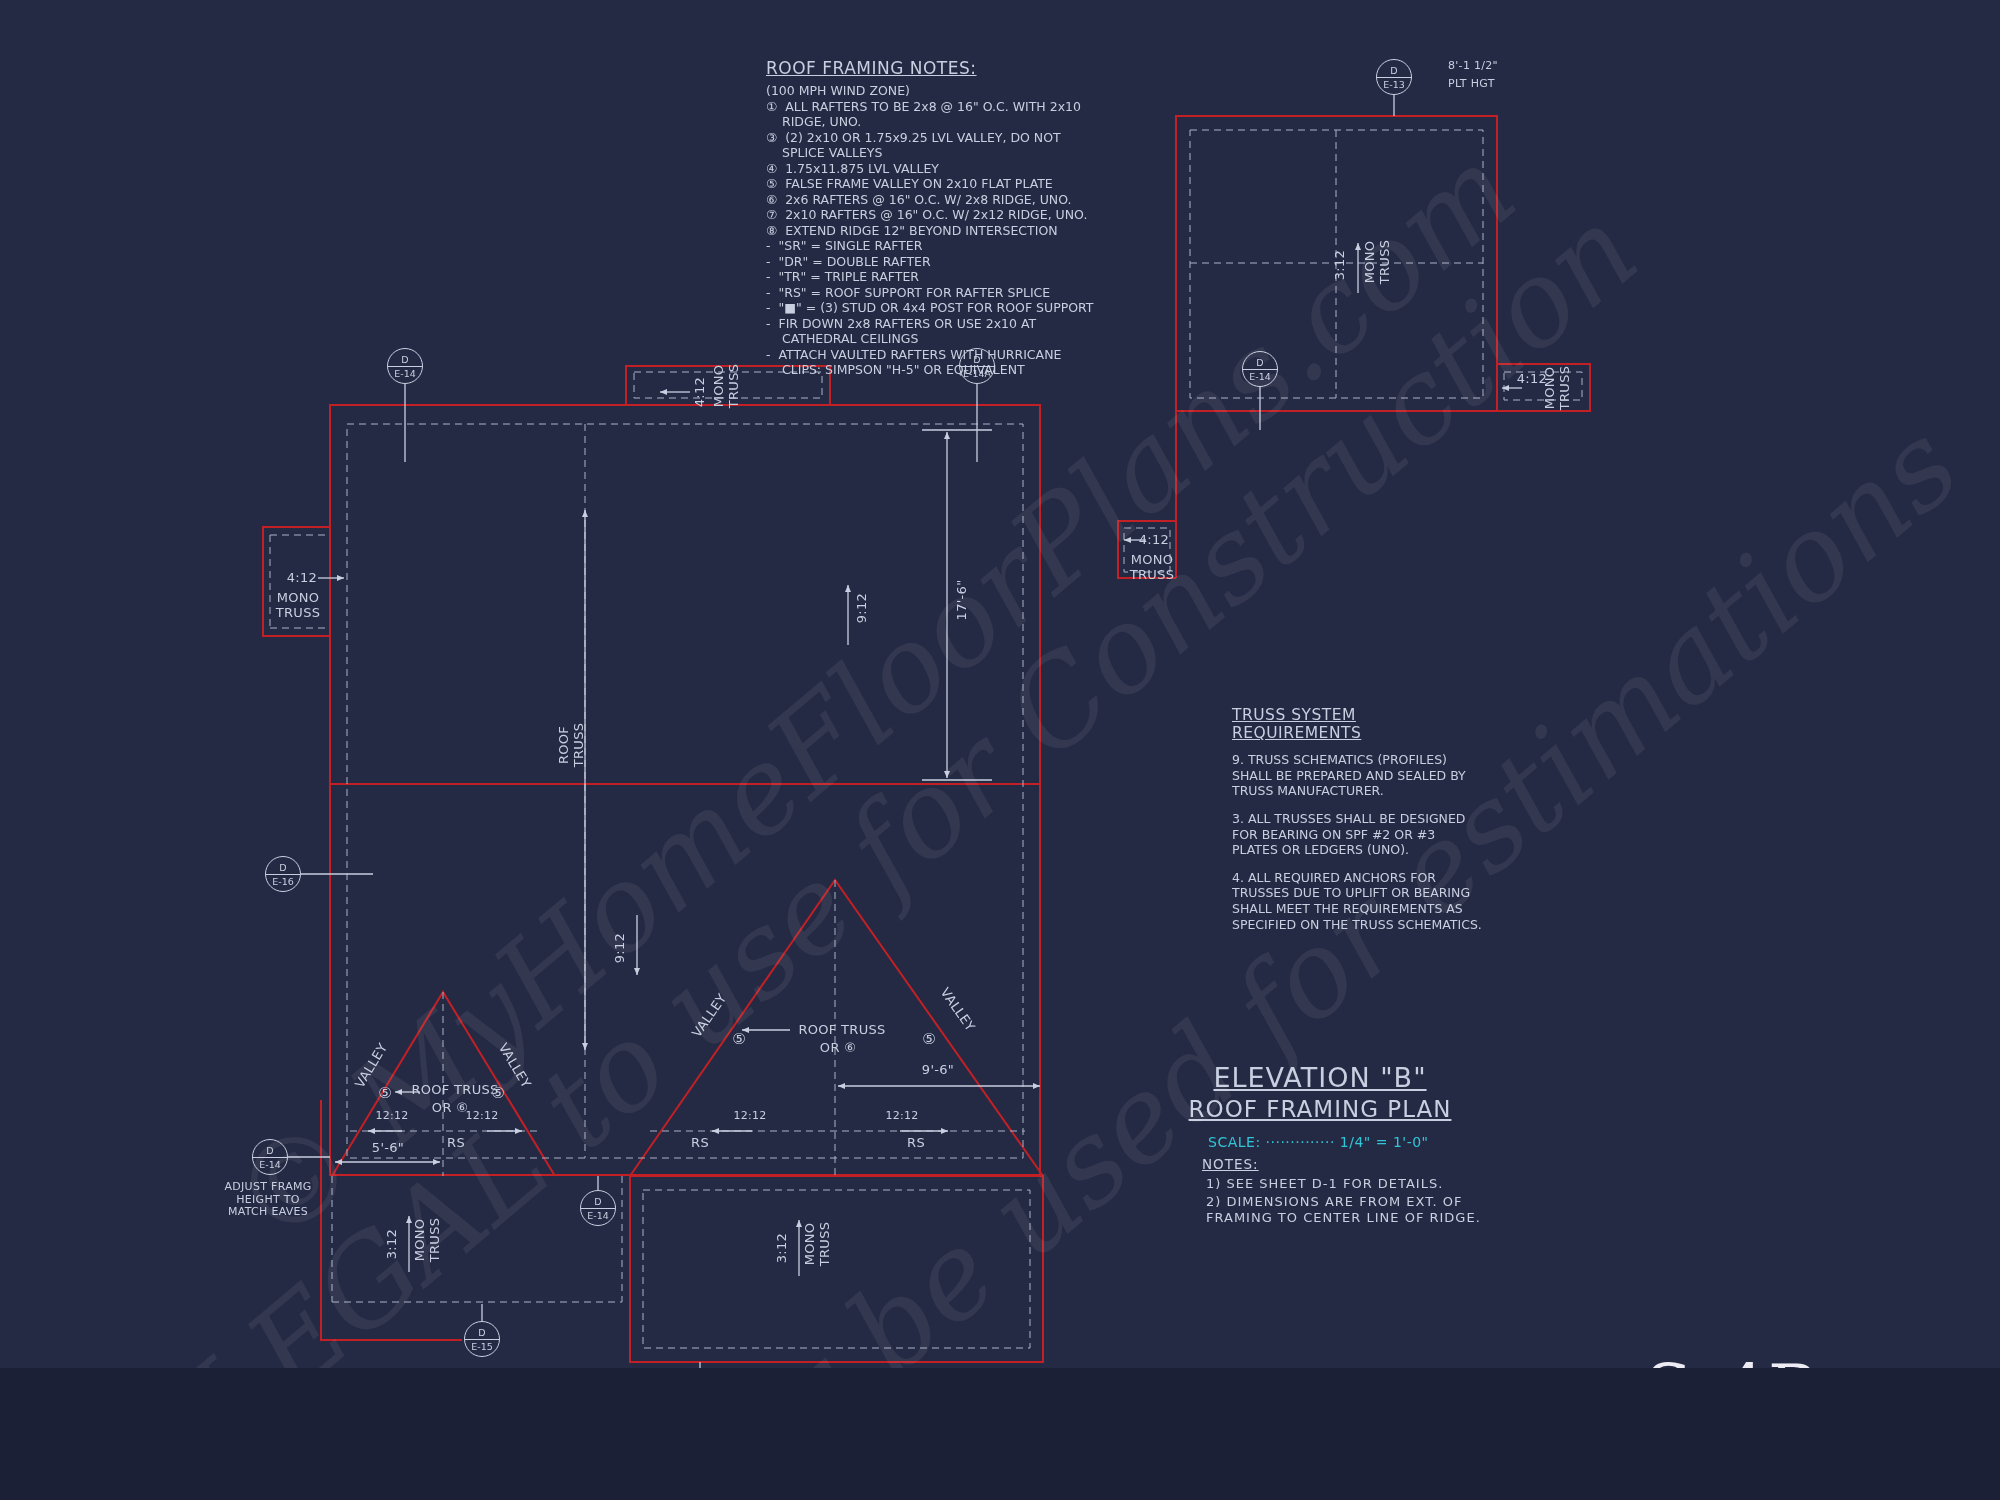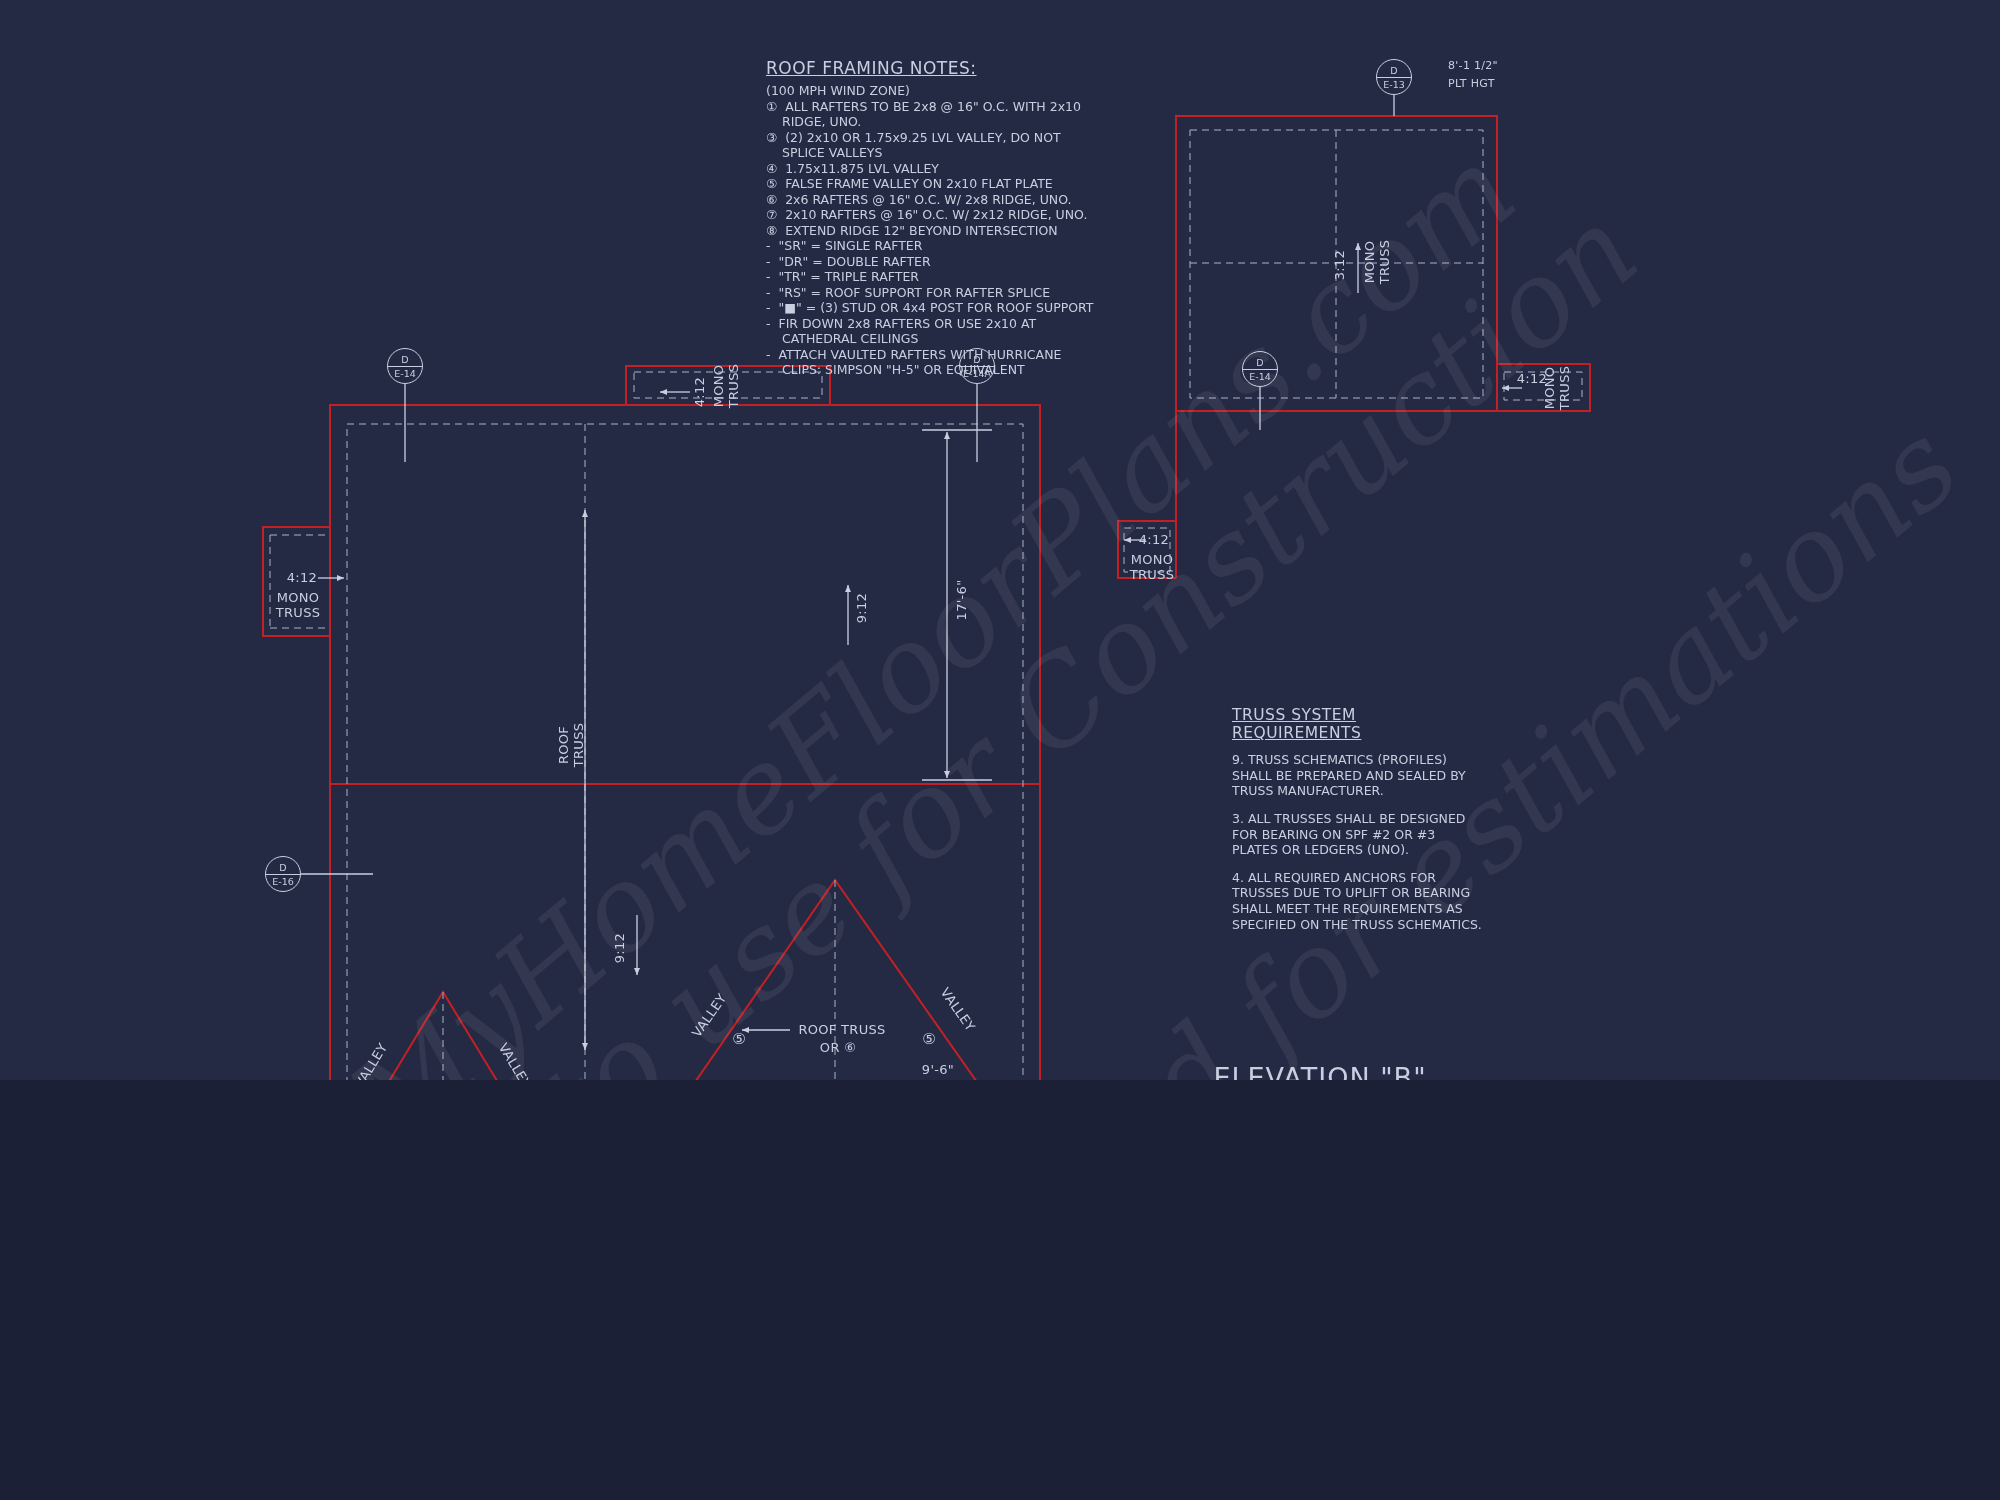--- a/index.html
+++ b/index.html
@@ -1,17 +1,17 @@
 <!DOCTYPE html>
 <html><head>
 <meta charset="utf-8">
 <style>
   html,body{margin:0;padding:0;background:#1c2036;}
   #sheet{
-    position:relative;width:2000px;height:1080px;overflow:hidden;
+    position:relative;width:2000px;height:1368px;overflow:hidden;
     background:#252a44;
     font-family:"DejaVu Sans","Liberation Sans",sans-serif;
     color:#c8cfe0;
   }
   svg{position:absolute;left:0;top:0;}
   .lbl{
     position:absolute;color:#c8cfe0;font-size:13px;letter-spacing:.3px;
     white-space:pre-line;text-align:center;line-height:1.15;
     transform:translate(-50%,-50%);
   }

